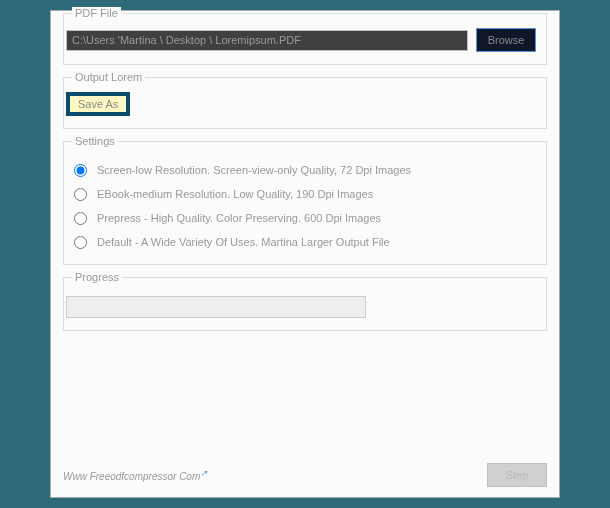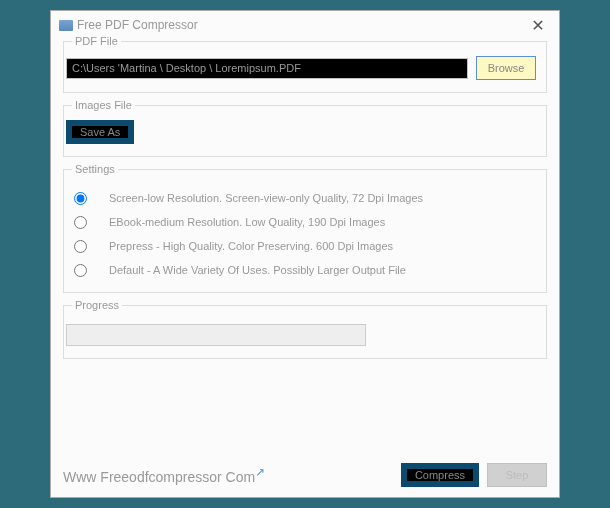--- a/index.html
+++ b/index.html
@@ -77,44 +77,44 @@
       align-items: center;
       gap: 8px;
     }
     .text-input {
       flex: 1;
       height: 21px;
       border: 1px solid #c0c0c0;
       padding: 0 5px;
       font-size: 11px;
       color: #999;
-      background: #000000;
+      background: #404040;
     }
     .btn {
       height: 24px;
       min-width: 60px;
-      border: 6px solid #0c4a6e;
-      background: #000000;
+      border: 4px solid #0c4a6e;
+      background: #fef9c3;
       color: #888;
       font-size: 11px;
       cursor: pointer;
       padding: 0 8px;
     }
     .btn.primary {
       border: 1px solid #5b8fd4;
-      background: #fef9c3;
+      background: #0f172a;
     }
     .settings-group {
       padding: 16px 6px 10px 10px;
     }
     .radio-row {
       display: flex;
       align-items: center;
       height: 24px;
-      gap: 22px;
+      gap: 10px;
     }
     .radio-row input[type="radio"] {
       width: 13px;
       height: 13px;
       cursor: pointer;
     }
     .radio-row label {
       font-size: 11px;
       color: #999;
       cursor: pointer;
@@ -127,56 +127,50 @@
       margin-top: 4px;
     }
     .footer {
       display: flex;
       align-items: center;
       padding: 10px 12px;
       gap: 8px;
     }
     .link {
       color: #999;
-      font-size: 14px;
-      cursor: pointer;
+      font-size: 10px;
+      cursor: pointer;
+      font-style: italic;
     }
     .link sup { color: #5b8fd4; }
     .footer-spacer { flex: 1; }
     .btn-step {
       background: #d0d0d0;
       color: #bbb;
       border: 1px solid #c0c0c0;
     }
     .progress-group { margin-bottom: 3px; }
   </style>
 </head>
 <body>
 
 <div class="window">
-  <div class="titlebar">
-    <span class="app-icon"></span>
-    <span>Free PDF Compressor</span>
-    <div class="close-btn">
-      <span>✕</span>
-    </div>
-  </div>
 
   <div class="body">
 
     <div class="group">
       <div class="group-label">PDF File</div>
       <div class="row">
         <input class="text-input" type="text" value="C:\Users 'Martina \ Desktop \ Loremipsum.PDF" style="">
         <button class="btn primary">Browse</button>
       </div>
     </div>
 
     <div class="group">
-      <div class="group-label">Images File</div>
+      <div class="group-label">Output Lorem</div>
       <div class="row">
         <button class="btn">Save As</button>
       </div>
     </div>
 
     <div class="group settings-group">
       <div class="group-label">Settings</div>
       <div class="radio-row">
         <input type="radio" name="quality" checked="" style="">
         <label>Screen-low Resolution. Screen-view-only Quality, 72 Dpi Images</label>
@@ -184,32 +178,31 @@
       <div class="radio-row">
         <input type="radio" name="quality" style="">
         <label>EBook-medium Resolution. Low Quality, 190 Dpi Images</label>
       </div>
       <div class="radio-row">
         <input type="radio" name="quality" style="">
         <label>Prepress - High Quality. Color Preserving. 600 Dpi Images</label>
       </div>
       <div class="radio-row">
         <input type="radio" name="quality" style="">
-        <label>Default - A Wide Variety Of Uses. Possibly Larger Output File</label>
+        <label>Default - A Wide Variety Of Uses. Martina Larger Output File</label>
       </div>
     </div>
 
     <div class="group progress-group">
       <div class="group-label">Progress</div>
       <div class="progress-bar"></div>
     </div>
 
   </div>
 
   <div class="footer">
     <span class="link">
       <span>Www Freeodfcompressor Com</span><sup>↗</sup>
     </span>
     <div class="footer-spacer"></div>
-    <button class="btn">Compress</button>
     <button class="btn btn-step">Step</button>
   </div>
 </div>
 
 </body></html>

